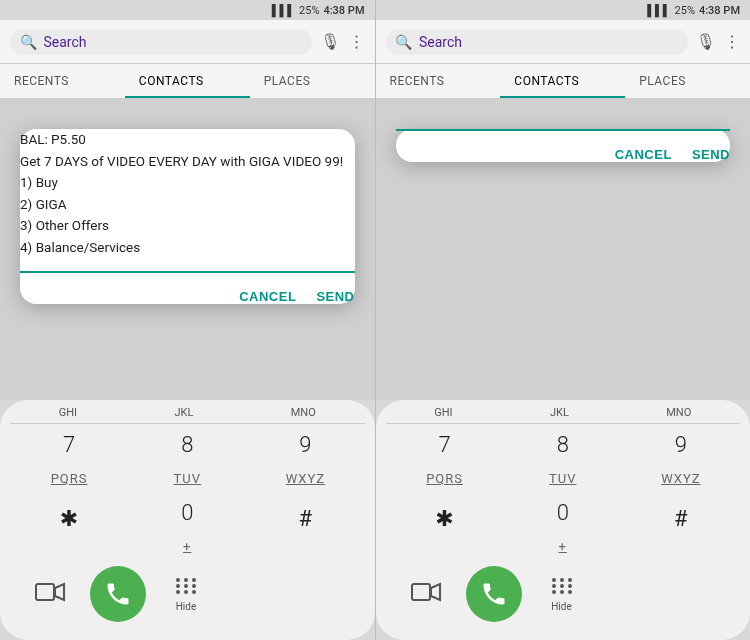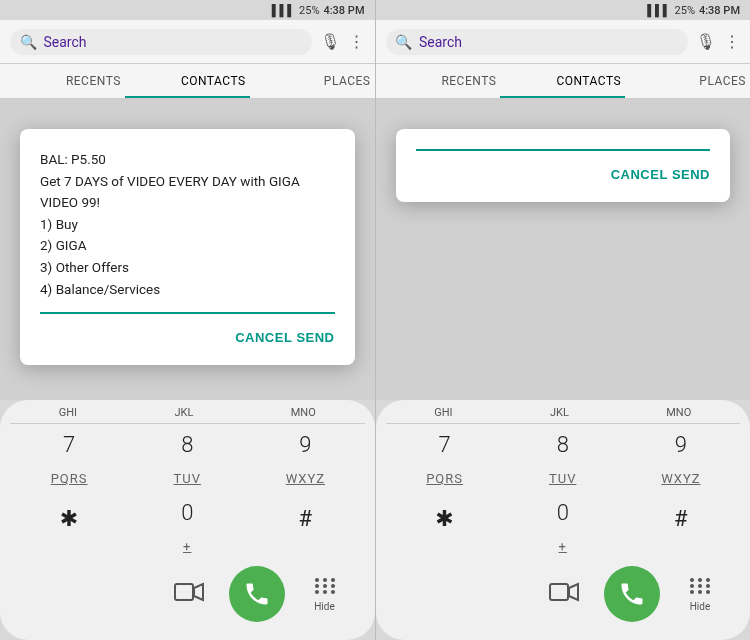--- a/index.html
+++ b/index.html
@@ -65,22 +65,22 @@
     }
 
     
     .tabs {
       display: flex;
       background: #f5f5f5;
       border-bottom: 1px solid #ccc;
     }
     .tab {
       flex: 1;
-      text-align: right;
-      padding: 10px 4px;
+      text-align: left;
+      padding: 10px 14px;
       font-size: 12px;
       color: #555;
       letter-spacing: 0.5px;
       position: relative;
     }
     .tab.active {
       color: #000000;
     }
     .tab.active::after {
       content: '';
@@ -99,41 +99,40 @@
       position: relative;
     }
 
     
     .dialog {
       position: absolute;
       top: 30px;
       left: 20px;
       right: 20px;
       background: #fff;
-      border-radius: 8px;
-      padding: 20px;
+      border-radius: 16px;
       box-shadow: 0 4px 20px rgba(0,0,0,0.25);
       z-index: 10;
     }
     .dialog-message {
       font-size: 13.5px;
       color: #222;
       line-height: 1.6;
       margin-bottom: 12px;
     }
     .dialog-input-line {
       border: none;
       border-bottom: 2px solid #009688;
       width: 100%;
       margin-bottom: 16px;
     }
     .dialog-buttons {
       display: flex;
       justify-content: flex-end;
-      gap: 4px;
+      gap: 20px;
     }
     .dialog-btn {
       font-size: 13px;
       font-weight: 600;
       color: #009688;
       text-transform: uppercase;
       letter-spacing: 0.5px;
       cursor: pointer;
       background: none;
       border: none;
@@ -187,21 +186,21 @@
     .key-symbol {
       font-size: 22px;
       color: #222;
       line-height: 1;
       padding-top: 6px;
     }
 
     
     .bottom-actions {
       display: flex;
-      justify-content: flex-end;
+      justify-content: flex-start;
       align-items: center;
       padding: 6px 0 10px;
       background: #f0f0f0;
     }
     .action-btn {
       width: 80px;
       text-align: center;
       cursor: pointer;
     }
     .action-label {

